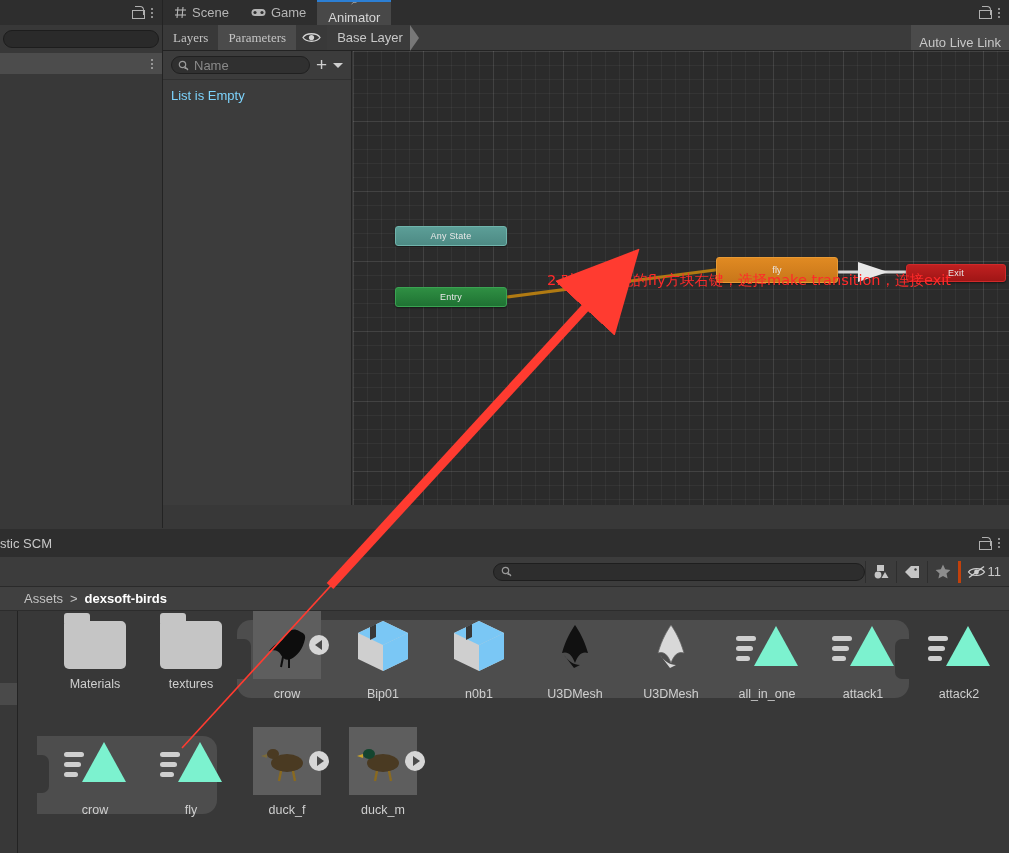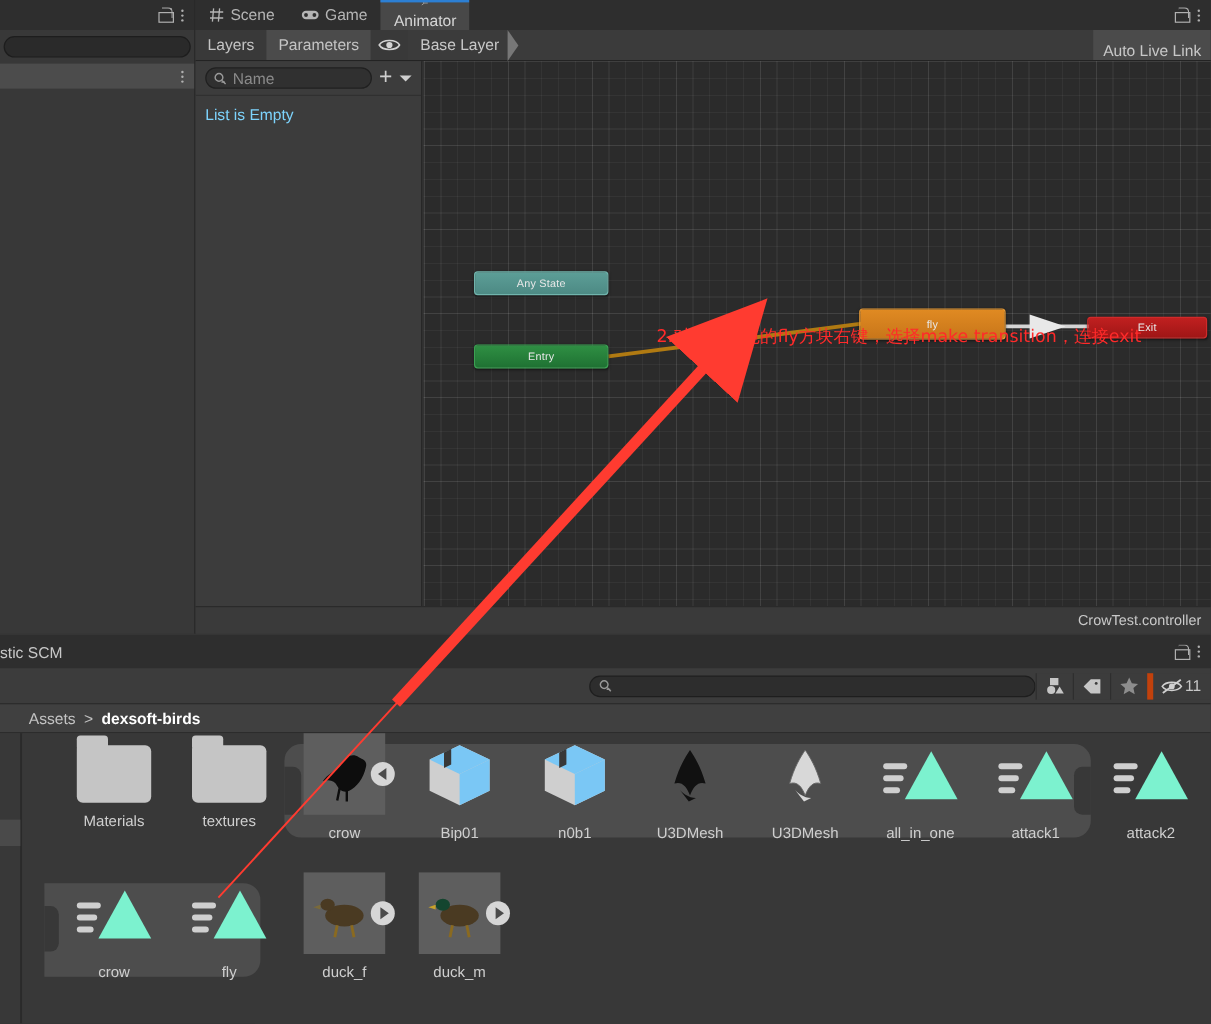--- a/index.html
+++ b/index.html
@@ -56,20 +56,21 @@
   
   #animator { left: 163px; top: 0; width: 846px; height: 528px; background: #383838; }
   #anim-tabs { position: relative; }
   #anim-subbar {
     height: 26px; background: #393939; display: flex; align-items: stretch;
     border-bottom: 1px solid #232323;
   }
   .subtab {
     display: flex; align-items: center; padding: 0 10px; font-size: 13px; color: #c4c4c4;
     background: #393939;
+    font-family: Liberation Serif, serif;
   }
   .subtab.on { background: #4b4b4b; }
   .eye-btn { display:flex; align-items:center; padding:0 6px; background:#393939; }
   #breadcrumb-wrap { flex: 1; display: flex; align-items: center; background: #3b3b3b; }
   .crumb {
     display: flex; align-items: center; font-size: 13px; color: #c8c8c8;
     padding-left: 10px; position: relative; padding-right: 16px;
   }
   .crumb::after {
     content: ""; position: absolute; right: 0; top: 50%; transform: translateY(-50%);
@@ -312,23 +313,20 @@
         <span>fly</span>
       </div>
       <div id="node-exit" class="node" style="left:553px; top:213px; width:100px; height:18px;">
         <span>Exit</span>
       </div>
 
       <div class="ann" style="left:194px; top:220px;">2.对这个黄色的fly方块右键，选择make transition，连接exit</div>
 
     </div>
 
-    <div id="status-bar">
-      <span>CrowTest.controller</span>
-    </div>
   </div>
 
   <div id="project" class="abs">
     <div id="proj-tabbar">
       <span id="proj-tab">stic SCM</span>
       <div class="win-icons">
         <span class="lock"></span>
         <span class="kebab">
             <i></i>
             <i></i>
@@ -356,21 +354,21 @@
         <svg width="16" height="14" viewBox="0 0 16 14">
           <path d="M1 7 L7 1 L15 1 L15 13 L7 13 Z" fill="#c6c6c6"></path>
           <circle cx="11.5" cy="4.5" r="1.2" fill="#3c3c3c"></circle>
         </svg>
       </div>
       <div class="tool-btn">
         <svg width="16" height="15" viewBox="0 0 16 15">
           <polygon points="8,0.5 10.2,5.3 15.4,5.9 11.5,9.4 12.6,14.5 8,11.9 3.4,14.5 4.5,9.4 0.6,5.9 5.8,5.3" fill="#8d8d8d"></polygon>
         </svg>
       </div>
-      <div class="tool-btn" style="width:auto; border-left:5px solid #c2410c; padding-left:6px;">
+      <div class="tool-btn" style="width:auto; border-left:3px solid #c2410c; padding-left:6px;">
         <svg width="19" height="14" viewBox="0 0 19 14">
           <path d="M1.5 7 C4.5 2.5 14.5 2.5 17.5 7 C14.5 11.5 4.5 11.5 1.5 7 Z" fill="none" stroke="#cfcfcf" stroke-width="1.3"></path>
           <circle cx="9.5" cy="7" r="2.4" fill="#cfcfcf"></circle>
           <line x1="2" y1="12.5" x2="17" y2="1.5" stroke="#cfcfcf" stroke-width="1.5"></line>
         </svg>
         <span id="hidden-count">11</span>
       </div>
     </div>
 
     <div id="proj-breadcrumb">

